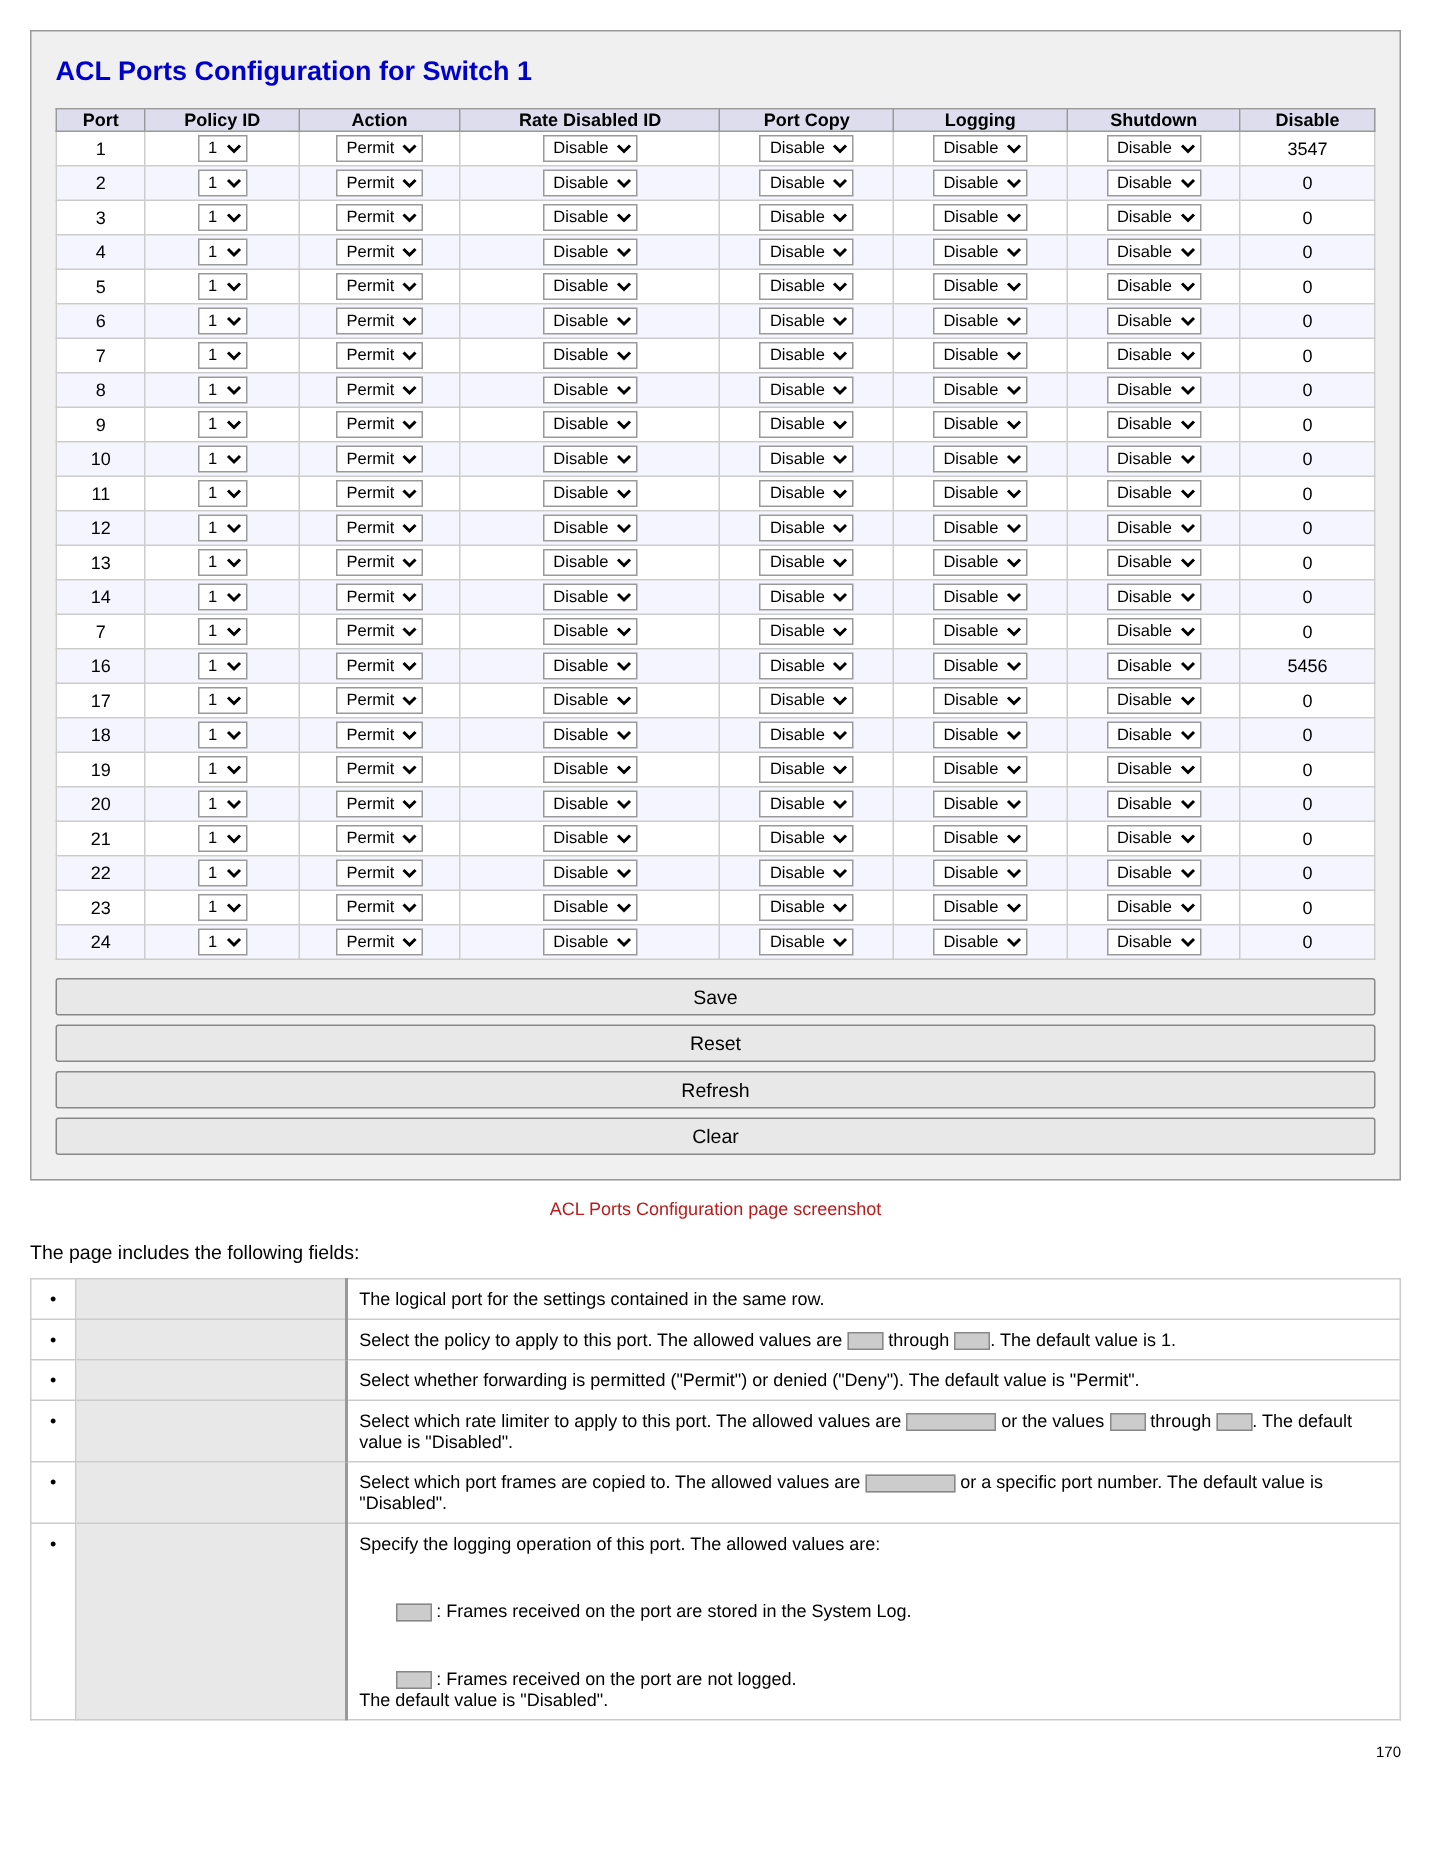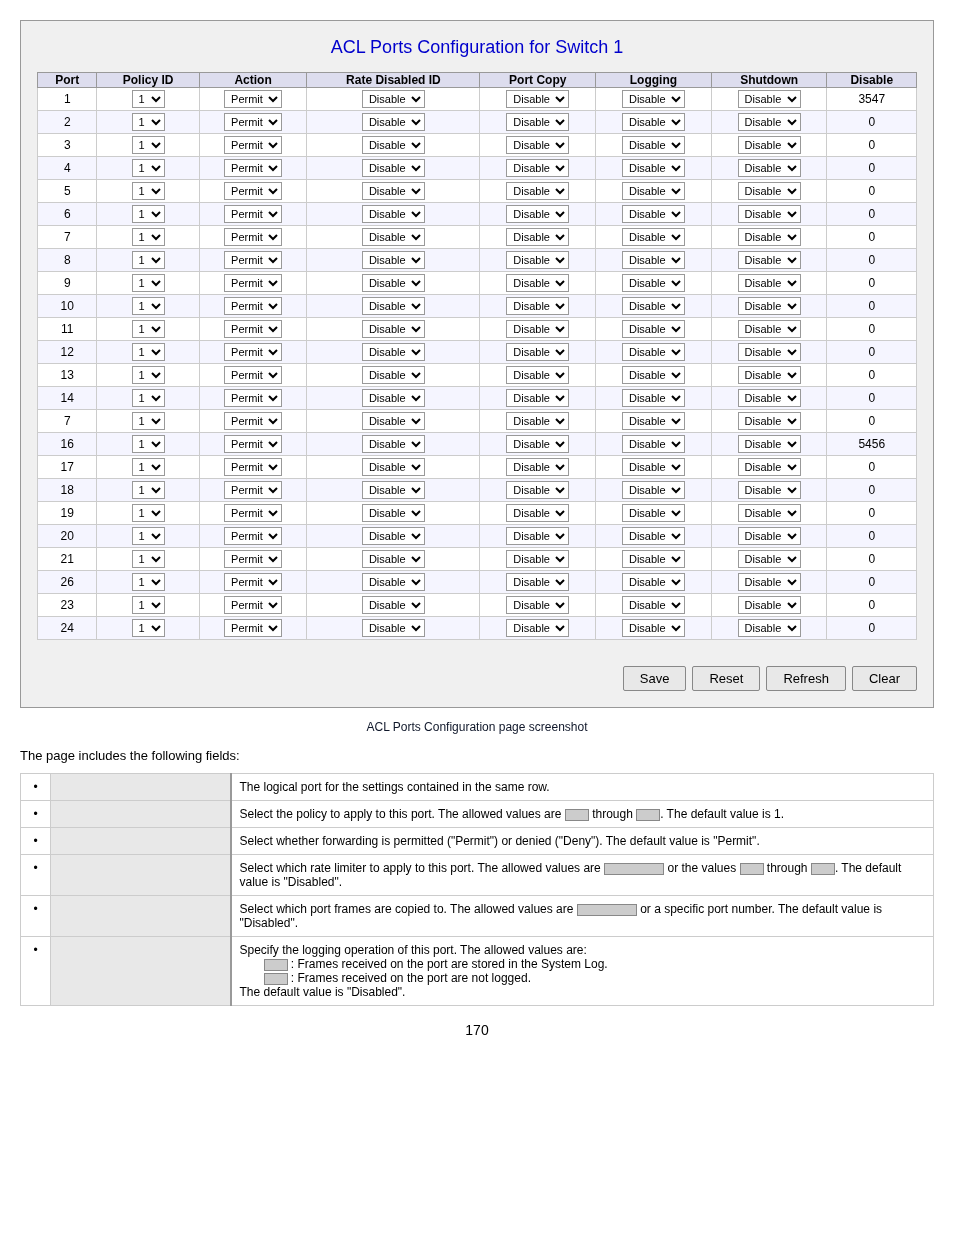--- a/index.html
+++ b/index.html
@@ -18,23 +18,22 @@
 
     
     .config-panel {
       border: 1px solid #999;
       background: #f0f0f0;
       padding: 16px;
       margin-bottom: 12px;
     }
 
     .panel-title {
-      text-align: center;
       font-size: 18px;
-      font-weight: normal;
+      font-weight: bold;
       color: #00c;
       margin-bottom: 14px;
     }
 
     .config-table {
       width: 100%;
       border-collapse: collapse;
       background: #fff;
       font-size: 12px;
     }
@@ -67,36 +66,37 @@
       padding: 1px 2px;
       border: 1px solid #999;
       background: #fff;
       cursor: pointer;
     }
 
     .button-row {
       display: flex;
       justify-content: flex-end;
       gap: 6px;
-      margin-top: 26px;
+      margin-top: 12px;
+      flex-direction: column;
     }
 
     .btn {
       padding: 4px 16px;
       border: 1px solid #888;
       background: #e8e8e8;
       cursor: pointer;
       font-size: 13px;
       border-radius: 2px;
     }
 
     .caption-text {
       text-align: center;
       font-size: 12px;
-      color: #0f172a;
+      color: #b91c1c;
       margin-bottom: 14px;
     }
 
     .description-text {
       font-size: 13px;
       margin-bottom: 10px;
     }
 
     
     .fields-table {
@@ -140,28 +140,29 @@
     .inline-box-wide {
       display: inline-block;
       width: 60px;
       height: 12px;
       background: #ccc;
       border: 1px solid #888;
       vertical-align: middle;
     }
 
     .page-number {
-      text-align: center;
-      font-size: 14px;
+      text-align: right;
+      font-size: 10px;
       margin-top: 8px;
     }
 
     .gray-indent {
       padding-left: 24px;
       display: block;
+      margin-top: 31px;
     }
   </style>
 </head>
 <body>
 
 <div class="page-container">
 
   <div class="config-panel">
     <div class="panel-title">ACL Ports Configuration for Switch 1</div>
 
@@ -383,21 +384,21 @@
             <td>21</td>
             <td><select><option value="1">1</option></select></td>
             <td><select><option value="Permit">Permit</option></select></td>
             <td><select><option value="Disable">Disable</option></select></td>
             <td><select><option value="Disable">Disable</option></select></td>
             <td><select><option value="Disable">Disable</option></select></td>
             <td><select><option value="Disable">Disable</option></select></td>
             <td>0</td>
           </tr>
           <tr>
-            <td>26</td>
+            <td>22</td>
             <td><select><option value="1">1</option></select></td>
             <td><select><option value="Permit">Permit</option></select></td>
             <td><select><option value="Disable">Disable</option></select></td>
             <td><select><option value="Disable">Disable</option></select></td>
             <td><select><option value="Disable">Disable</option></select></td>
             <td><select><option value="Disable">Disable</option></select></td>
             <td>0</td>
           </tr>
           <tr>
             <td>23</td>

